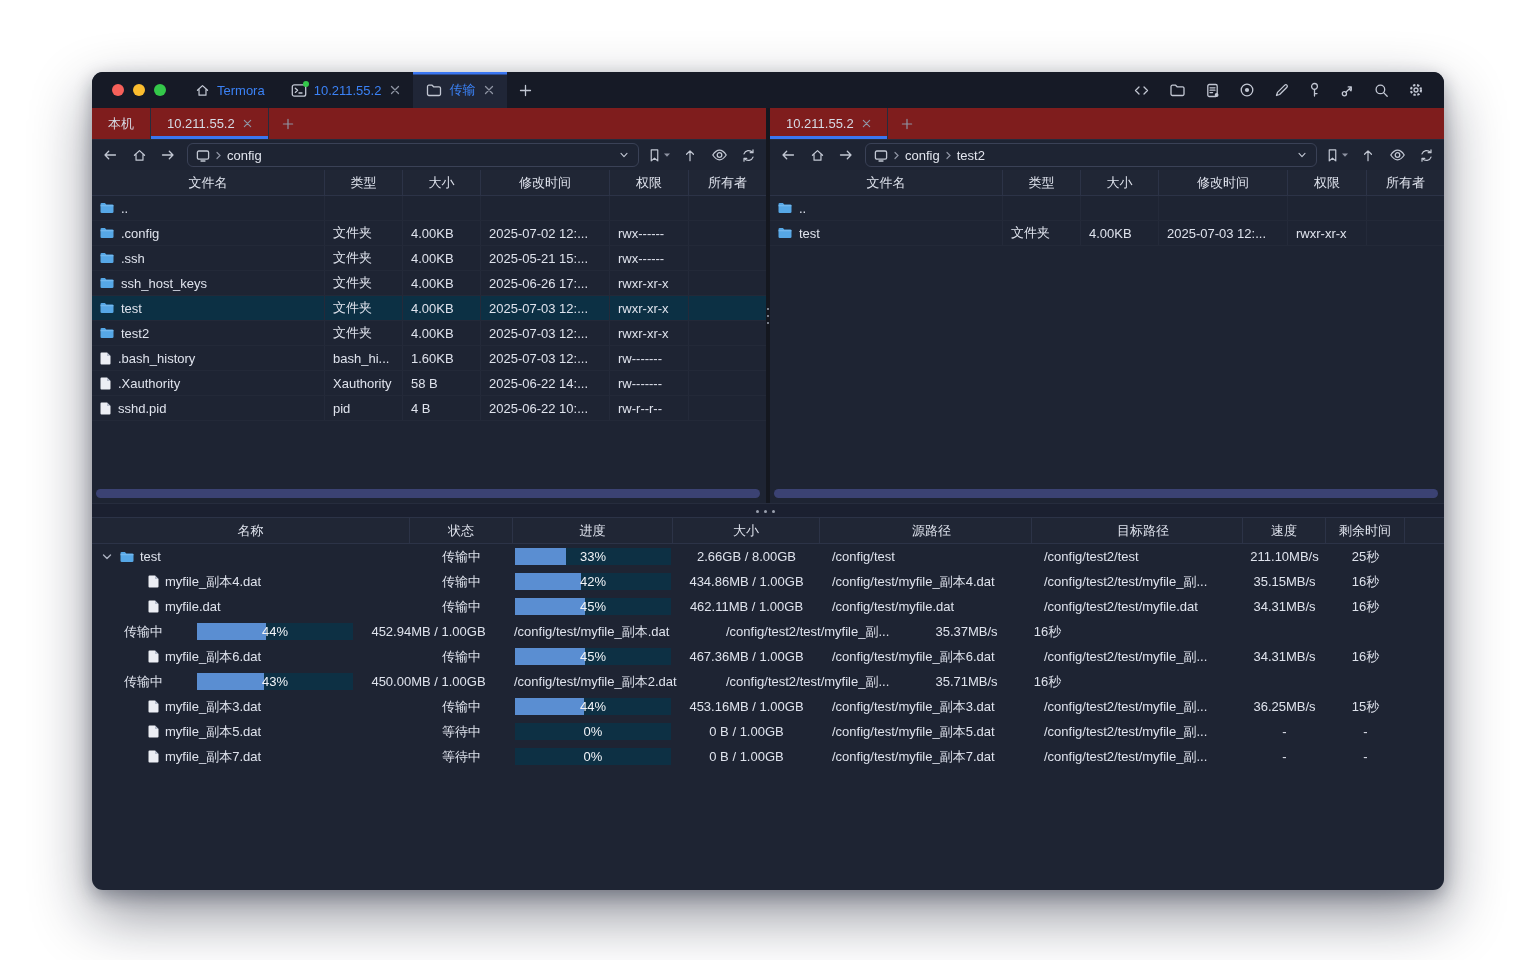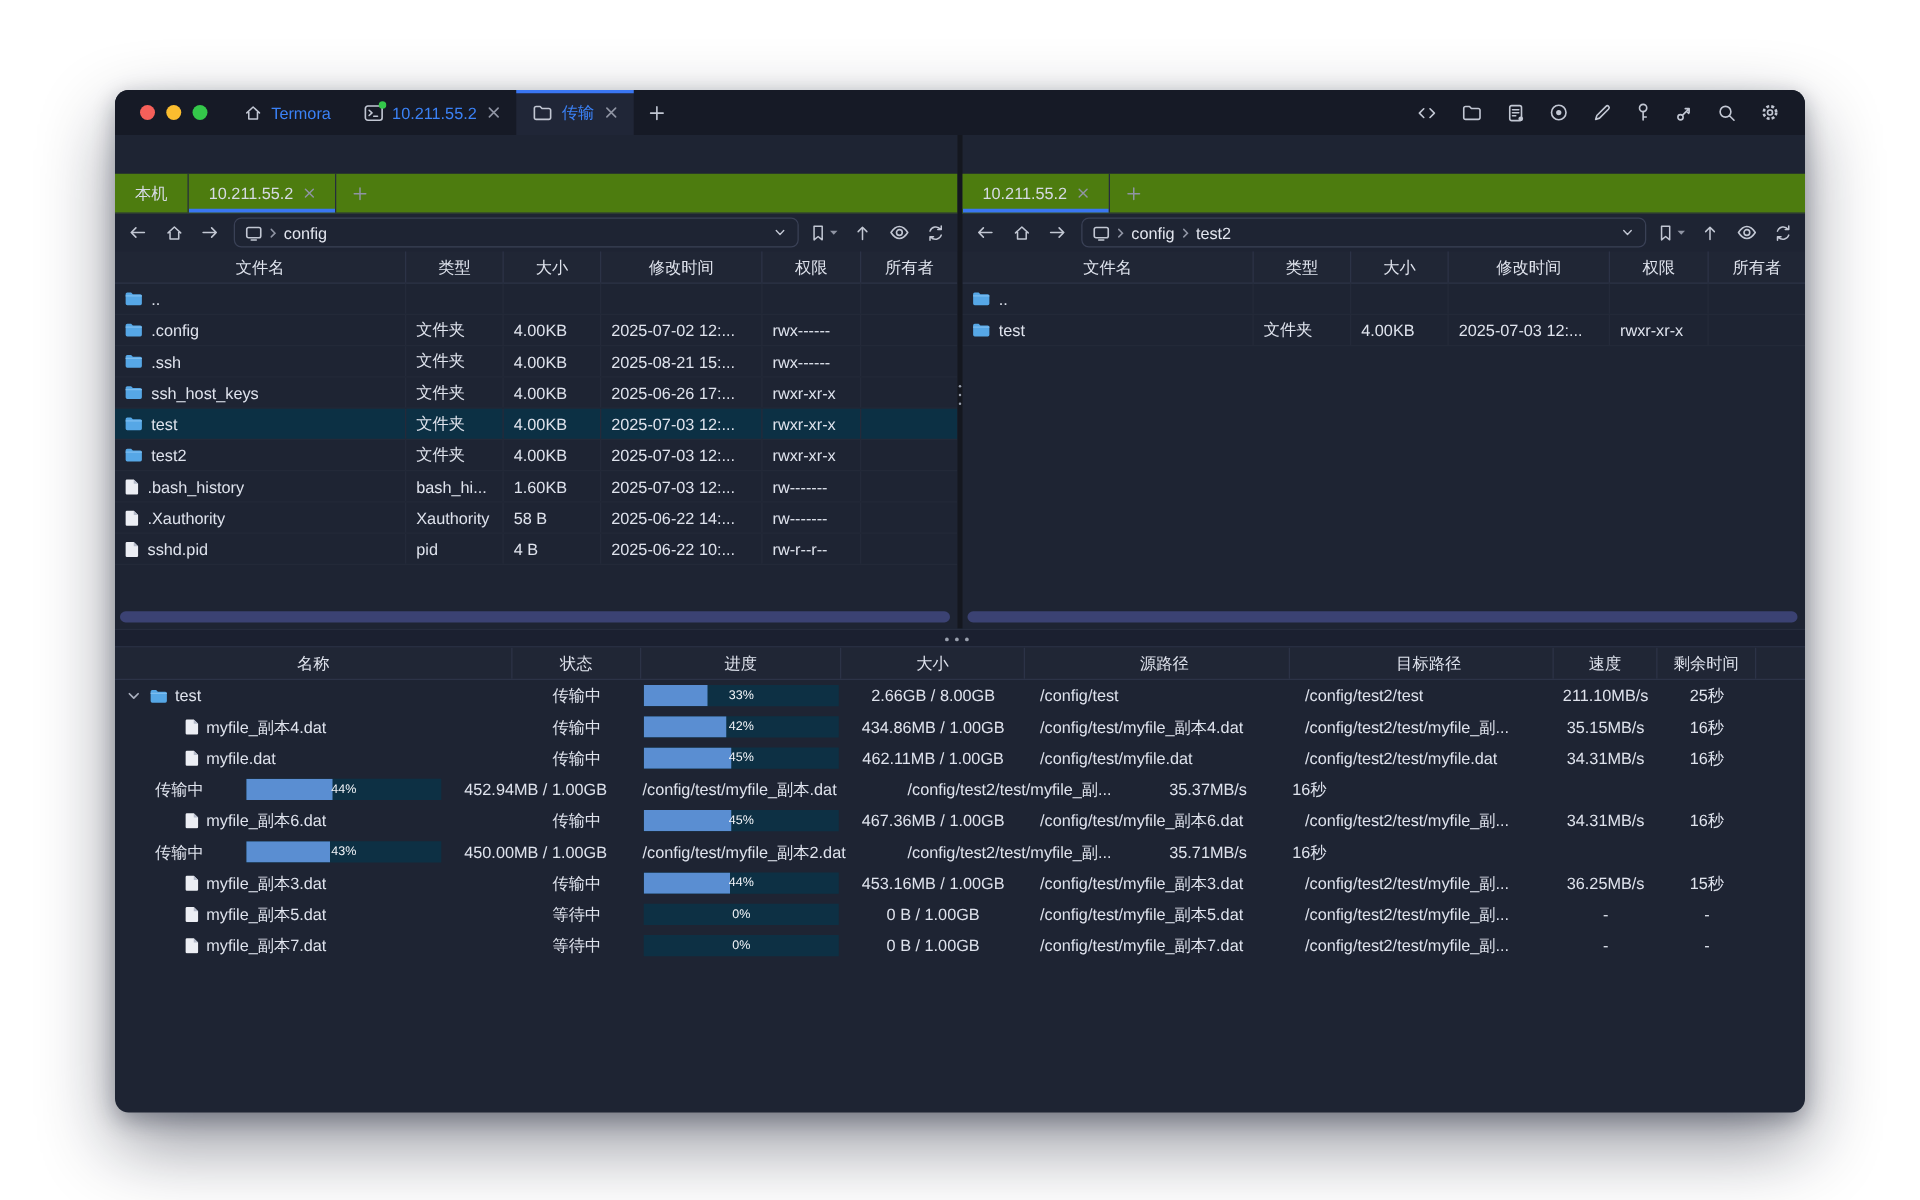--- a/index.html
+++ b/index.html
@@ -27,21 +27,21 @@
   .tb-icons { margin-left:auto; display:flex; align-items:center; gap:19px; padding-right:20px; }
   .tb-icons > span { cursor:default; }
 
   
   .upper { height:395px; display:flex; flex:0 0 auto; }
   .panel { width:674px; display:flex; flex-direction:column; position:relative; }
   .vdivider { width:4px; background:#14171f; position:relative; }
   .vdots { position:absolute; left:1px; top:200px; width:2px; height:2px; border-radius:50%; background:#9aa0ae;
            box-shadow:0 7px 0 #9aa0ae, 0 14px 0 #9aa0ae; }
 
-  .panel-tabs { height:32px; background:#4d7c0f; display:flex; align-items:stretch; border-bottom:1px solid #262c3d; flex:0 0 auto;margin-top:31px; }
+  .panel-tabs { height:32px; background:#7f1d1d; display:flex; align-items:stretch; border-bottom:1px solid #262c3d; flex:0 0 auto; }
   .ptab { display:flex; align-items:center; gap:8px; padding:0 16px; position:relative; border-right:1px solid #262c3d; color:#d6dae4; }
   .ptab.active { box-shadow: inset 0 -3px 0 #3a76f2; }
   .ptab-plus { display:flex; align-items:center; padding:0 13px; }
 
   .nav { height:30px; display:flex; align-items:center; gap:9px; padding:0 8px; flex:0 0 auto;justify-content:flex-end; }
   .nav-btn { display:flex; align-items:center; justify-content:center; width:20px; height:20px; }
   .pathbox { flex:1; height:24px; border:1px solid #3a4156; border-radius:6px; display:flex; align-items:center; gap:5px; padding:0 8px; }
   .pathbox .seg { color:#e2e5ee; }
   .pathbox .spacer { flex:1; }
   .bm-wrap { display:flex; align-items:center; gap:2px; }
@@ -81,21 +81,21 @@
   .t-size   { width:147px; justify-content:center; }
   .t-src    { width:212px; padding-left:12px; }
   .t-dst    { width:211px; padding-left:12px; }
   .t-speed  { width:83px; justify-content:center; }
   .t-eta    { width:79px; justify-content:center; }
   .t-extra  { flex:1; }
   .chev-cell { width:14px; display:flex; justify-content:center; flex:0 0 auto; }
   .indent { width:22px; flex:0 0 auto; }
   .bar { position:relative; width:100%; height:17px; background:#0d3044; overflow:hidden; }
   .fill { position:absolute; left:0; top:0; bottom:0; background:#5a8ed2; }
-  .plabel { position:absolute; inset:0; display:flex; align-items:center; justify-content:center; color:#f2f4f8; font-size:10px; }
+  .plabel { position:absolute; inset:0; display:flex; align-items:center; justify-content:center; color:#f2f4f8; font-size:13px; }
 </style>
 </head>
 <body>
 
 <div class="window">
 
   <div class="titlebar">
     <div class="traffic">
       <span class="dot" style="background:#f6605a"></span>
       <span class="dot" style="background:#fbbd2f"></span>
@@ -356,21 +356,21 @@
                 </span>
                 <span>.ssh</span>
               </div>
               <div class="fc c-type">
                 <span>文件夹</span>
               </div>
               <div class="fc c-size">
                 <span>4.00KB</span>
               </div>
               <div class="fc c-mtime">
-                <span>2025-08-21 15:...</span>
+                <span>2025-05-21 15:...</span>
               </div>
               <div class="fc c-perm">
                 <span>rwx------</span>
               </div>
               <div class="fc c-owner">
                 <span></span>
               </div>
             </div>
             <div class="frow">
               <div class="fc c-name">

